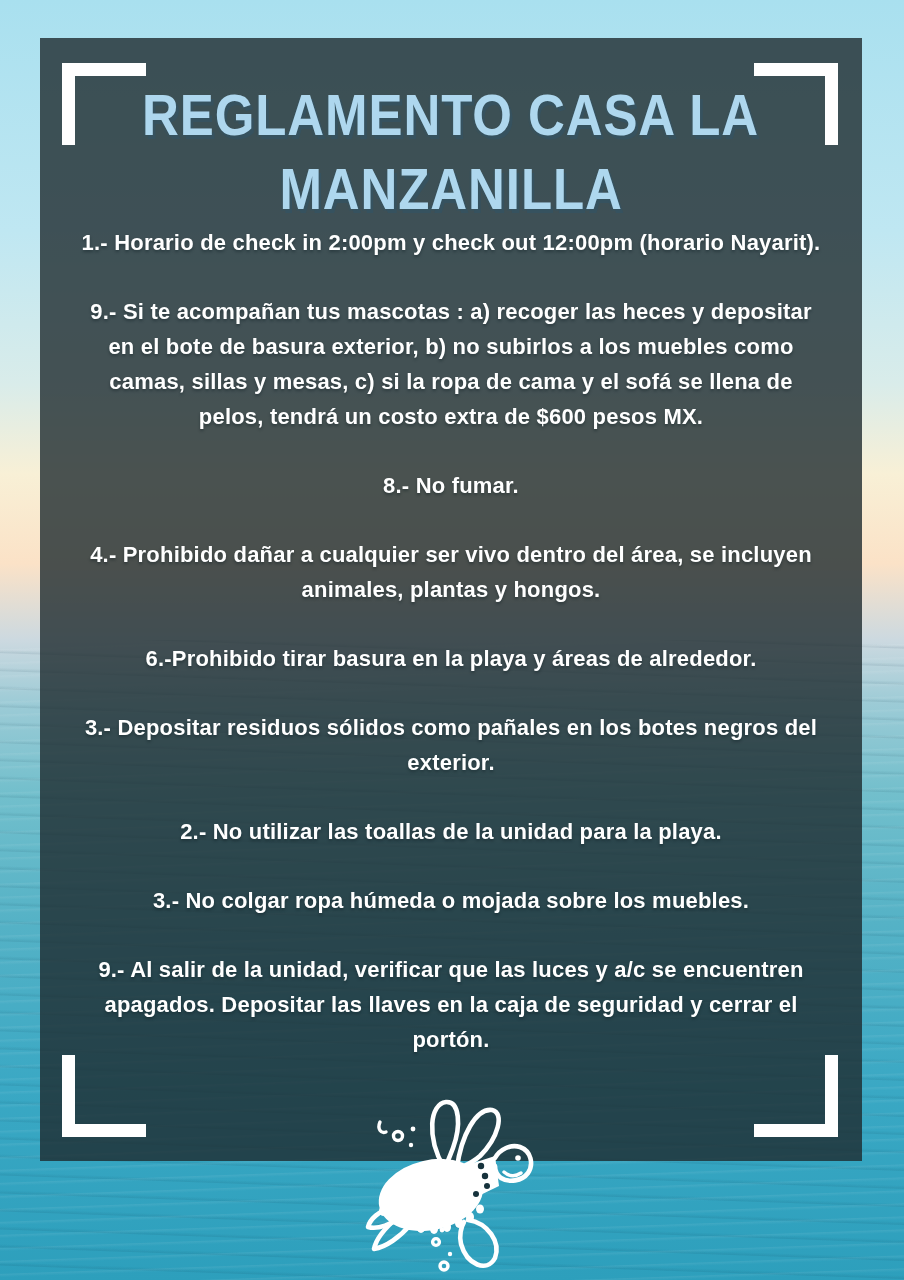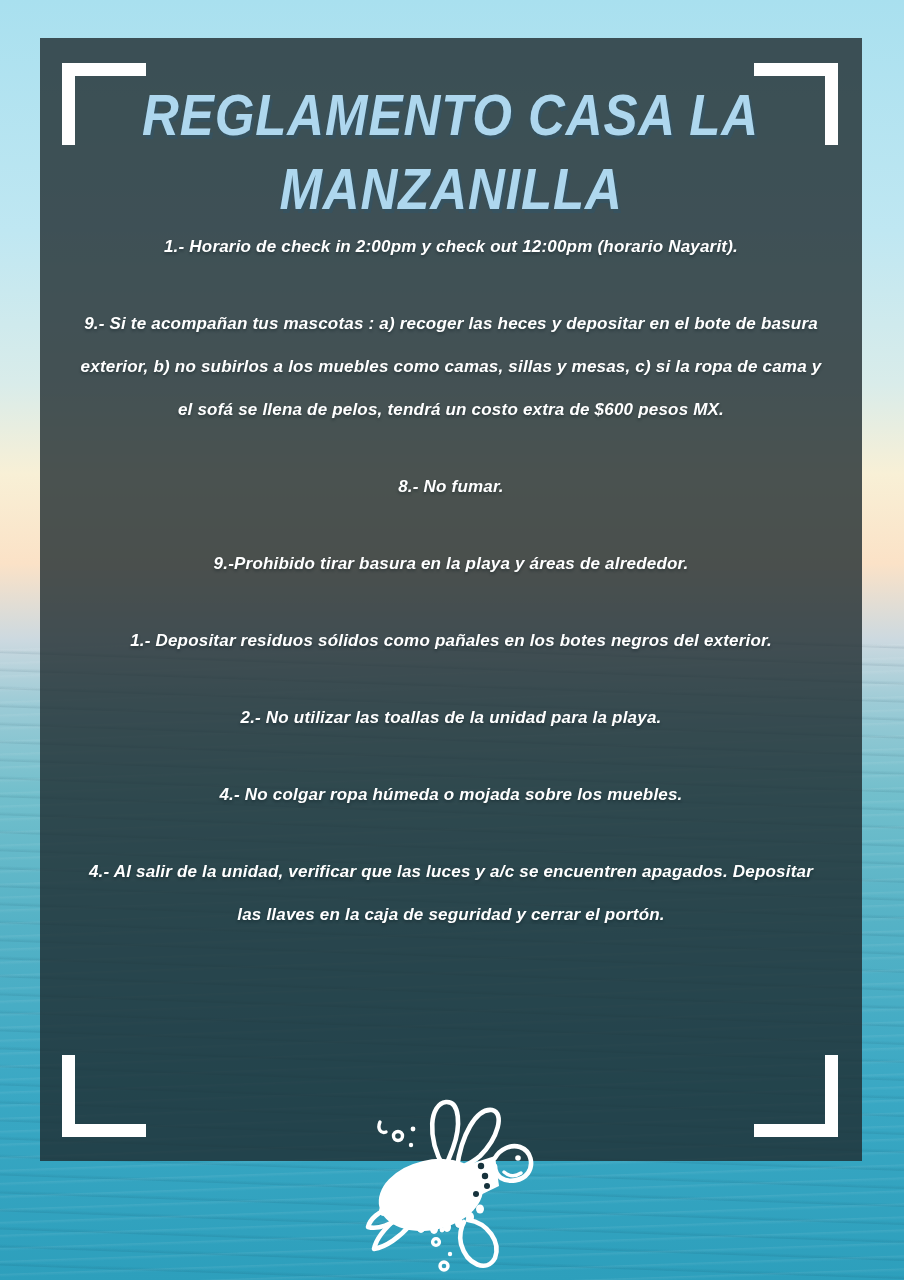--- a/index.html
+++ b/index.html
@@ -33,21 +33,20 @@
         rgba(255,255,255,0.08) 10px, rgba(255,255,255,0.00) 13px),
       repeating-linear-gradient(2deg,
         rgba(10,50,70,0.00) 0px, rgba(10,50,70,0.00) 14px,
         rgba(10,50,70,0.10) 15px, rgba(10,50,70,0.00) 18px);
     opacity:.9;
   }
   
   .panel{
     position:absolute;left:40px;top:38px;width:822px;height:1123px;
     background:rgba(30,42,46,0.80);
-    font-style:italic;
   }
   
   .bk{position:absolute;width:71px;height:69px;}
   .bk.tl{top:25px;left:22px;border-top:13px solid #fff;border-left:13px solid #fff;}
   .bk.tr{top:25px;right:24px;border-top:13px solid #fff;border-right:13px solid #fff;}
   .bk.bl{bottom:24px;left:22px;border-bottom:13px solid #fff;border-left:13px solid #fff;}
   .bk.br{bottom:24px;right:24px;border-bottom:13px solid #fff;border-right:13px solid #fff;}
   
   .title{
     position:absolute;top:40px;left:0;right:0;margin:0;
@@ -59,21 +58,21 @@
     text-shadow:3px 4px 0 rgba(54,82,96,0.95), -2px 2px 0 rgba(54,82,96,0.45);
     white-space:nowrap;
   }
   
   .rules{
     position:absolute;top:187px;left:36px;right:36px;
     text-align:center;color:#ffffff;
   }
   .rule{
     margin:0 0 34px 0;
-    font-size:17px;line-height:43px;font-weight:700;letter-spacing:0.2px;
+    font-size:22px;line-height:35px;font-weight:700;letter-spacing:0.2px;
     text-shadow:0 2px 3px rgba(10,25,30,0.40);
   }
   
   .turtle{
     position:absolute;left:328px;top:1058px;width:172px;height:178px;
     overflow:visible;
   }
   .turtle *{vector-effect:non-scaling-stroke;}
 </style>
 </head>
@@ -91,25 +90,26 @@
 
   <h1 class="title">
     <span class="tline">REGLAMENTO CASA LA</span><br>
     <span class="tline">MANZANILLA</span>
   </h1>
 
   <div class="rules">
     <p class="rule">1.- Horario de check in 2:00pm y check out 12:00pm (horario Nayarit).</p>
     <p class="rule">9.- Si te acompañan tus mascotas : a) recoger las heces y depositar en el bote de basura exterior, b) no subirlos a los muebles como camas, sillas y mesas, c) si la ropa de cama y el sofá se llena de pelos, tendrá un costo extra de $600 pesos MX.</p>
     <p class="rule">8.- No fumar.</p>
-    <p class="rule">9.-Prohibido tirar basura en la playa y áreas de alrededor.</p>
-    <p class="rule">1.- Depositar residuos sólidos como pañales en los botes negros del exterior.</p>
+    <p class="rule">4.- Prohibido dañar a cualquier ser vivo dentro del área, se incluyen animales, plantas y hongos.</p>
+    <p class="rule">6.-Prohibido tirar basura en la playa y áreas de alrededor.</p>
+    <p class="rule">3.- Depositar residuos sólidos como pañales en los botes negros del exterior.</p>
     <p class="rule">2.- No utilizar las toallas de la unidad para la playa.</p>
-    <p class="rule">4.- No colgar ropa húmeda o mojada sobre los muebles.</p>
-    <p class="rule">4.- Al salir de la unidad, verificar que las luces y a/c se encuentren apagados. Depositar las llaves en la caja de seguridad y cerrar el portón.</p>
+    <p class="rule">3.- No colgar ropa húmeda o mojada sobre los muebles.</p>
+    <p class="rule">9.- Al salir de la unidad, verificar que las luces y a/c se encuentren apagados. Depositar las llaves en la caja de seguridad y cerrar el portón.</p>
   </div>
 
   <svg class="turtle" viewBox="0 0 172 178" fill="none" stroke="#ffffff" stroke-width="4.6" stroke-linecap="round" stroke-linejoin="round">
 
     <path d="M76,72 C58,40 62,8 78,6 C92,5 93,30 85,52 C82,60 79,66 78,71"></path>
     <path d="M89,72 C93,40 108,12 124,14 C137,17 130,42 112,60 C104,67 96,70 92,72"></path>
 
     <path d="M100,124 C120,127 133,146 127,162 C119,177 99,169 93,148 C91,140 93,131 96,126"></path>
 
     <path d="M30,121 C18,131 8,143 6,153 C18,151 32,141 42,129"></path>

